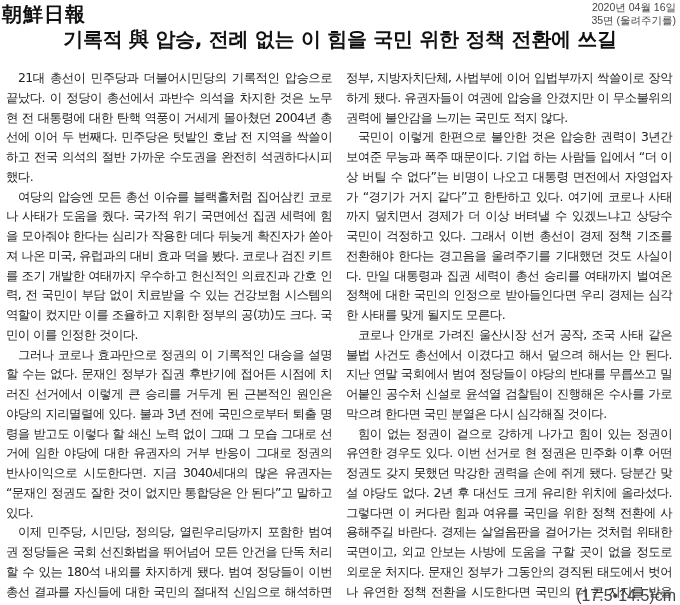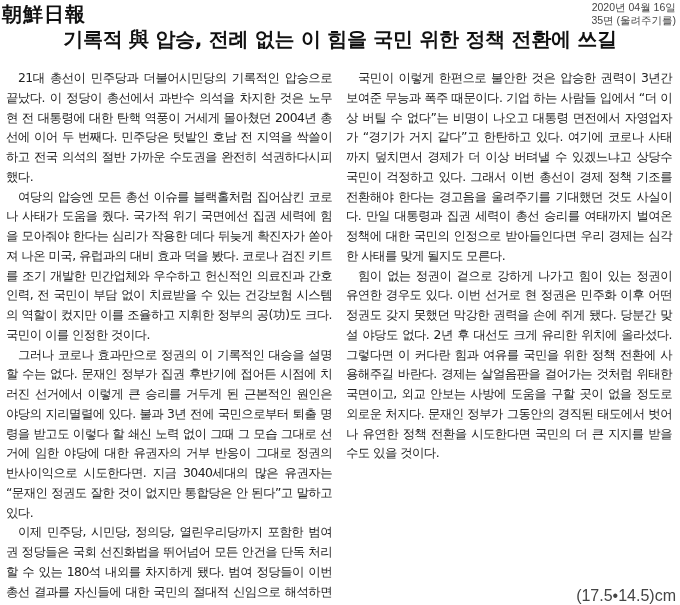--- a/index.html
+++ b/index.html
@@ -1,18 +1,18 @@
 <!DOCTYPE html>
 <html><head>
 <meta charset="utf-8">
 <style>
   html, body { margin: 0; padding: 0; background: #ffffff; }
   body { width: 680px; height: 605px; position: relative; overflow: hidden; color: #1a1a1a; }
   .masthead { position: absolute; left: 2px; top: 1px; font-family: "DejaVu Serif", serif; font-size: 20px; font-weight: bold; letter-spacing: 1px; color: #111; }
-  .meta { position: absolute; right: 4px; top: 1px; text-align: center; font-family: "Liberation Sans", sans-serif; font-size: 10.5px; line-height: 13px; color: #444; }
+  .meta { position: absolute; right: 4px; top: 1px; text-align: right; font-family: "Liberation Sans", sans-serif; font-size: 10.5px; line-height: 13px; color: #444; }
   .headline { position: absolute; left: 0; top: 26px; width: 680px; text-align: center; font-family: "DejaVu Sans", sans-serif; font-size: 20px; font-weight: bold; color: #111; letter-spacing: -0.3px; }
   .col { position: absolute; top: 68px; width: 326px; font-family: "DejaVu Sans", sans-serif; font-size: 12.4px; line-height: 19.75px; color: #222; text-align: justify; letter-spacing: -0.55px; }
   .col.left { left: 6px; }
   .col.right { left: 346px; }
   .col p { margin: 0; text-indent: 12px; }
   .col p.cont { text-indent: 0; }
   .size-note { position: absolute; right: 4px; bottom: 0; font-family: "Liberation Sans", sans-serif; font-size: 16px; color: #444; }
 </style>
 </head>
 <body>
@@ -21,23 +21,25 @@
 
 <div class="meta">
   <div>2020년 04월 16일</div>
   <div>35면 (울려주기를)</div>
 </div>
 
 <div class="headline">기록적 與 압승, 전례 없는 이 힘을 국민 위한 정책 전환에 쓰길</div>
 
 <div class="col left">
   <p>21대 총선이 민주당과 더불어시민당의 기록적인 압승으로 끝났다. 이 정당이 총선에서 과반수 의석을 차지한 것은 노무현 전 대통령에 대한 탄핵 역풍이 거세게 몰아쳤던 2004년 총선에 이어 두 번째다. 민주당은 텃밭인 호남 전 지역을 싹쓸이하고 전국 의석의 절반 가까운 수도권을 완전히 석권하다시피 했다.</p>
-  <p>여당의 압승엔 모든 총선 이슈를 블랙홀처럼 집어삼킨 코로나 사태가 도움을 줬다. 국가적 위기 국면에선 집권 세력에 힘을 모아줘야 한다는 심리가 작용한 데다 뒤늦게 확진자가 쏟아져 나온 미국, 유럽과의 대비 효과 덕을 봤다. 코로나 검진 키트를 조기 개발한 민간업체와 우수하고 헌신적인 의료진과 간호 인력, 전 국민이 부담 없이 치료받을 수 있는 건강보험 시스템의 역할이 컸지만 이를 조율하고 지휘한 정부의 공(功)도 크다. 국민이 이를 인정한 것이다.</p>
+  <p>여당의 압승엔 모든 총선 이슈를 블랙홀처럼 집어삼킨 코로나 사태가 도움을 줬다. 국가적 위기 국면에선 집권 세력에 힘을 모아줘야 한다는 심리가 작용한 데다 뒤늦게 확진자가 쏟아져 나온 미국, 유럽과의 대비 효과 덕을 봤다. 코로나 검진 키트를 조기 개발한 여태까지 우수하고 헌신적인 의료진과 간호 인력, 전 국민이 부담 없이 치료받을 수 있는 건강보험 시스템의 역할이 컸지만 이를 조율하고 지휘한 정부의 공(功)도 크다. 국민이 이를 인정한 것이다.</p>
   <p>그러나 코로나 효과만으로 정권의 이 기록적인 대승을 설명할 수는 없다. 문재인 정부가 집권 후반기에 접어든 시점에 치러진 선거에서 이렇게 큰 승리를 거두게 된 근본적인 원인은 야당의 지리멸렬에 있다. 불과 3년 전에 국민으로부터 퇴출 명령을 받고도 이렇다 할 쇄신 노력 없이 그때 그 모습 그대로 선거에 임한 야당에 대한 유권자의 거부 반응이 그대로 정권의 반사이익으로 시도한다면. 지금 3040세대의 많은 유권자는 “문재인 정권도 잘한 것이 없지만 통합당은 안 된다”고 말하고 있다.</p>
   <p>이제 민주당, 시민당, 정의당, 열린우리당까지 포함한 범여권 정당들은 국회 선진화법을 뛰어넘어 모든 안건을 단독 처리할 수 있는 180석 내외를 차지하게 됐다. 범여 정당들이 이번 총선 결과를 자신들에 대한 국민의 절대적 신임으로 해석하면 국정을 마음대로 일방 처리할 수 있다는 뜻이다. 더구나 현 정권은</p>
 </div>
 
 <div class="col right">
+  <p class="cont">정부, 지방자치단체, 사법부에 이어 입법부까지 싹쓸이로 장악하게 됐다. 유권자들이 여권에 압승을 안겼지만 이 무소불위의 권력에 불안감을 느끼는 국민도 적지 않다.</p>
   <p>국민이 이렇게 한편으로 불안한 것은 압승한 권력이 3년간 보여준 무능과 폭주 때문이다. 기업 하는 사람들 입에서 “더 이상 버틸 수 없다”는 비명이 나오고 대통령 면전에서 자영업자가 “경기가 거지 같다”고 한탄하고 있다. 여기에 코로나 사태까지 덮치면서 경제가 더 이상 버텨낼 수 있겠느냐고 상당수 국민이 걱정하고 있다. 그래서 이번 총선이 경제 정책 기조를 전환해야 한다는 경고음을 울려주기를 기대했던 것도 사실이다. 만일 대통령과 집권 세력이 총선 승리를 여태까지 벌여온 정책에 대한 국민의 인정으로 받아들인다면 우리 경제는 심각한 사태를 맞게 될지도 모른다.</p>
+  <p>코로나 안개로 가려진 울산시장 선거 공작, 조국 사태 같은 불법 사건도 총선에서 이겼다고 해서 덮으려 해서는 안 된다. 지난 연말 국회에서 범여 정당들이 야당의 반대를 무릅쓰고 밀어붙인 공수처 신설로 윤석열 검찰팀이 진행해온 수사를 가로막으려 한다면 국민 분열은 다시 심각해질 것이다.</p>
   <p>힘이 없는 정권이 겉으로 강하게 나가고 힘이 있는 정권이 유연한 경우도 있다. 이번 선거로 현 정권은 민주화 이후 어떤 정권도 갖지 못했던 막강한 권력을 손에 쥐게 됐다. 당분간 맞설 야당도 없다. 2년 후 대선도 크게 유리한 위치에 올라섰다. 그렇다면 이 커다란 힘과 여유를 국민을 위한 정책 전환에 사용해주길 바란다. 경제는 살얼음판을 걸어가는 것처럼 위태한 국면이고, 외교 안보는 사방에 도움을 구할 곳이 없을 정도로 외로운 처지다. 문재인 정부가 그동안의 경직된 태도에서 벗어나 유연한 정책 전환을 시도한다면 국민의 더 큰 지지를 받을 수도 있을 것이다.</p>
 </div>
 
 <div class="size-note">(17.5•14.5)cm</div>
 
 </body></html>

